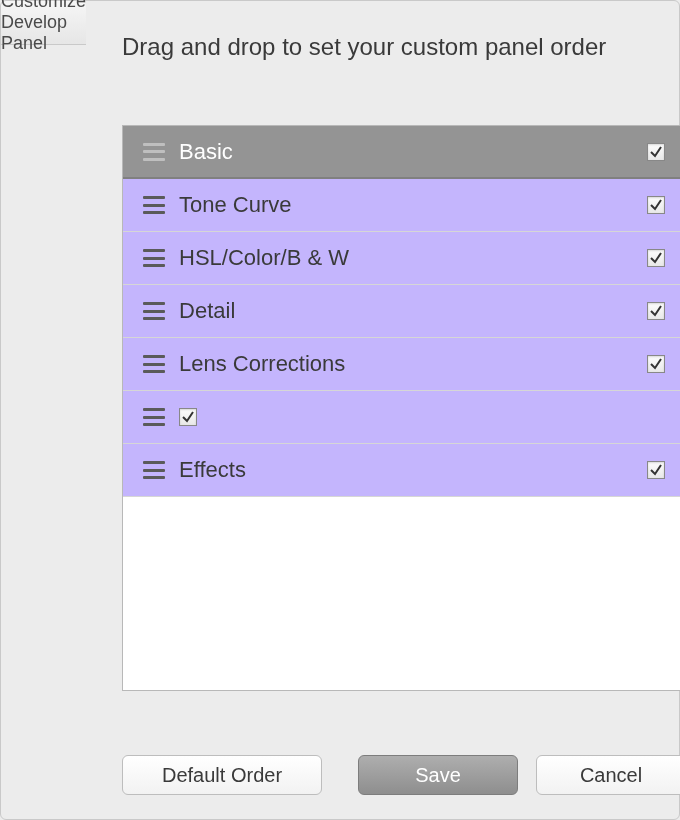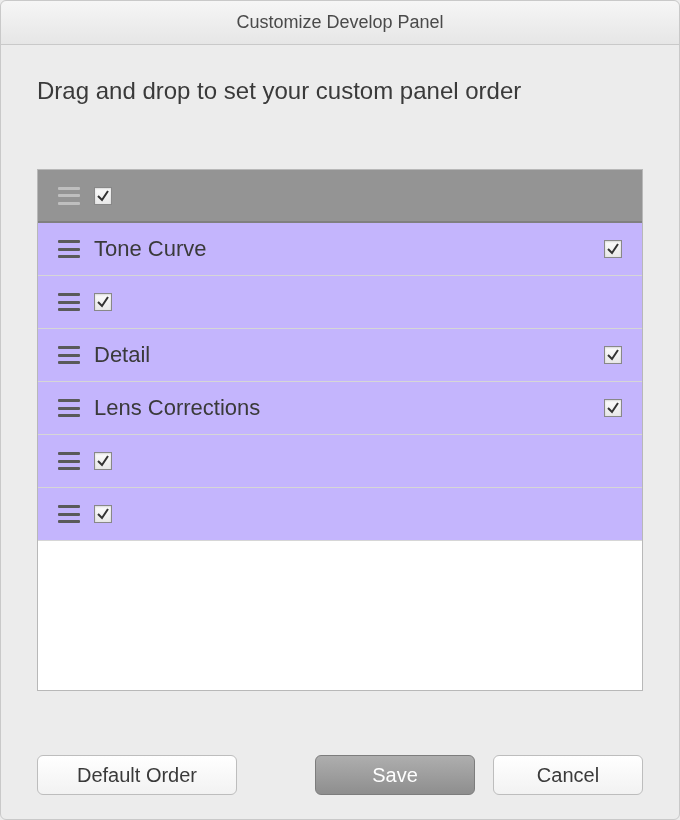--- a/index.html
+++ b/index.html
@@ -10,21 +10,20 @@
       background: #ececec;
       overflow: hidden;
     }
     .window {
       width: 680px;
       height: 820px;
       background: #ececec;
       border: 1px solid #c9c9c9;
       border-radius: 6px;
       display: flex;
-      flex-direction: column;
     }
     .titlebar {
       height: 44px;
       background: linear-gradient(#f6f6f6, #e6e6e6);
       border-bottom: 1px solid #c9c9c9;
       display: flex;
       align-items: center;
       justify-content: center;
       font-size: 18px;
       color: #4a4a4a;
@@ -150,20 +149,21 @@
     <div class="instruction">Drag and drop to set your custom panel order</div>
 
     <div class="panel-list">
 
       <div class="panel-row selected">
         <div class="drag-handle">
           <div class="bar"></div>
             <div class="bar"></div>
             <div class="bar"></div>
         </div>
+        <div class="panel-label">Basic</div>
         <div class="checkbox">
           <svg viewBox="0 0 14 14">
               <polyline points="2,7 6,11 12,2" fill="none" stroke="#333" stroke-width="2"></polyline>
             </svg>
         </div>
       </div>
 
       <div class="panel-row">
         <div class="drag-handle">
           <div class="bar"></div>
@@ -177,20 +177,21 @@
             </svg>
         </div>
       </div>
 
       <div class="panel-row">
         <div class="drag-handle">
           <div class="bar"></div>
             <div class="bar"></div>
             <div class="bar"></div>
         </div>
+        <div class="panel-label">HSL/Color/B &amp; W</div>
         <div class="checkbox">
           <svg viewBox="0 0 14 14">
               <polyline points="2,7 6,11 12,2" fill="none" stroke="#333" stroke-width="2"></polyline>
             </svg>
         </div>
       </div>
 
 
       <div class="panel-row">
         <div class="drag-handle">
@@ -232,20 +233,21 @@
             </svg>
         </div>
       </div>
 
       <div class="panel-row">
         <div class="drag-handle">
           <div class="bar"></div>
             <div class="bar"></div>
             <div class="bar"></div>
         </div>
+        <div class="panel-label">Effects</div>
         <div class="checkbox">
           <svg viewBox="0 0 14 14">
               <polyline points="2,7 6,11 12,2" fill="none" stroke="#333" stroke-width="2"></polyline>
             </svg>
         </div>
       </div>
 
 
       <div class="filler-row"></div>
     </div>

